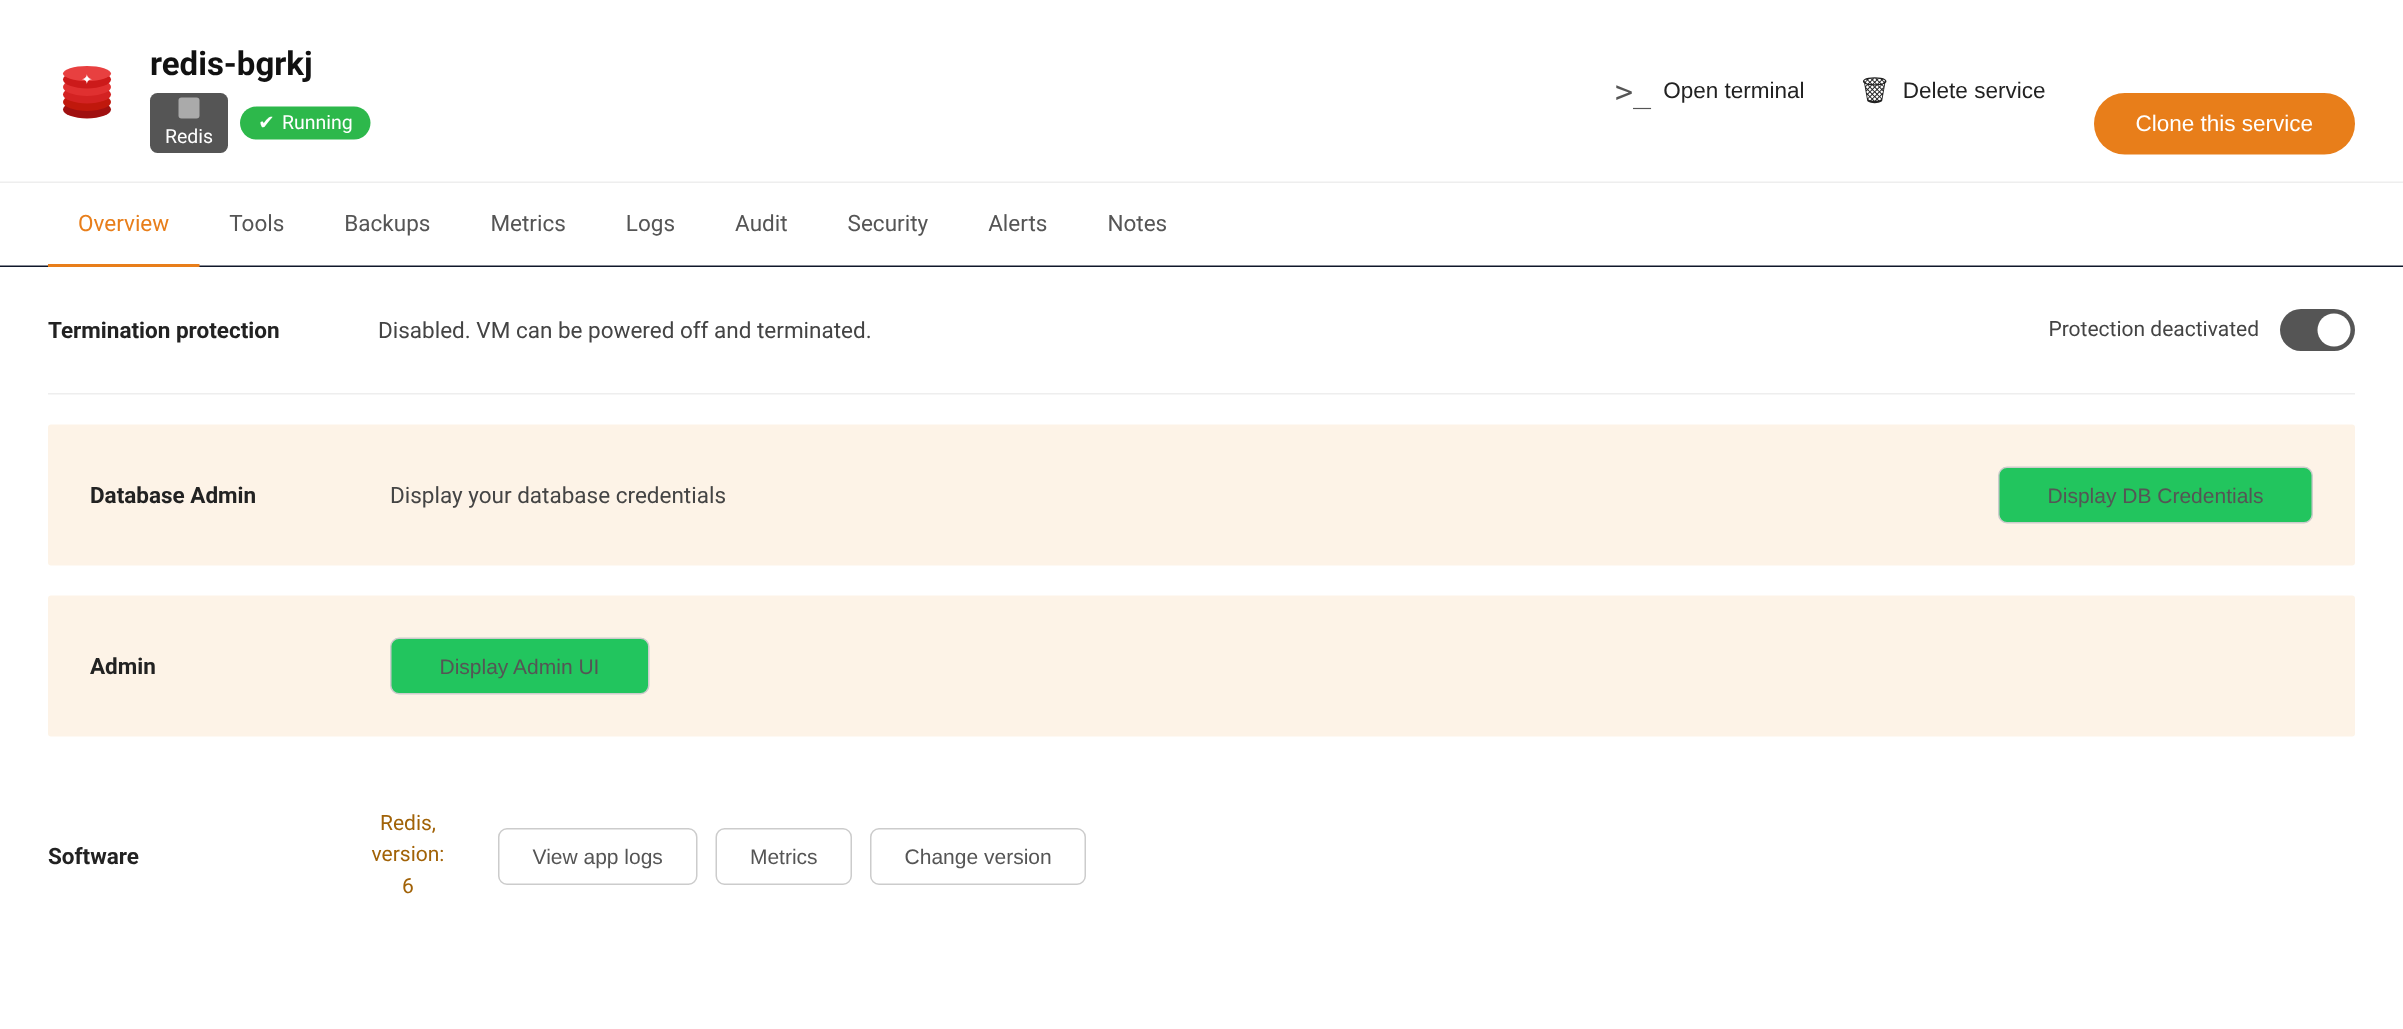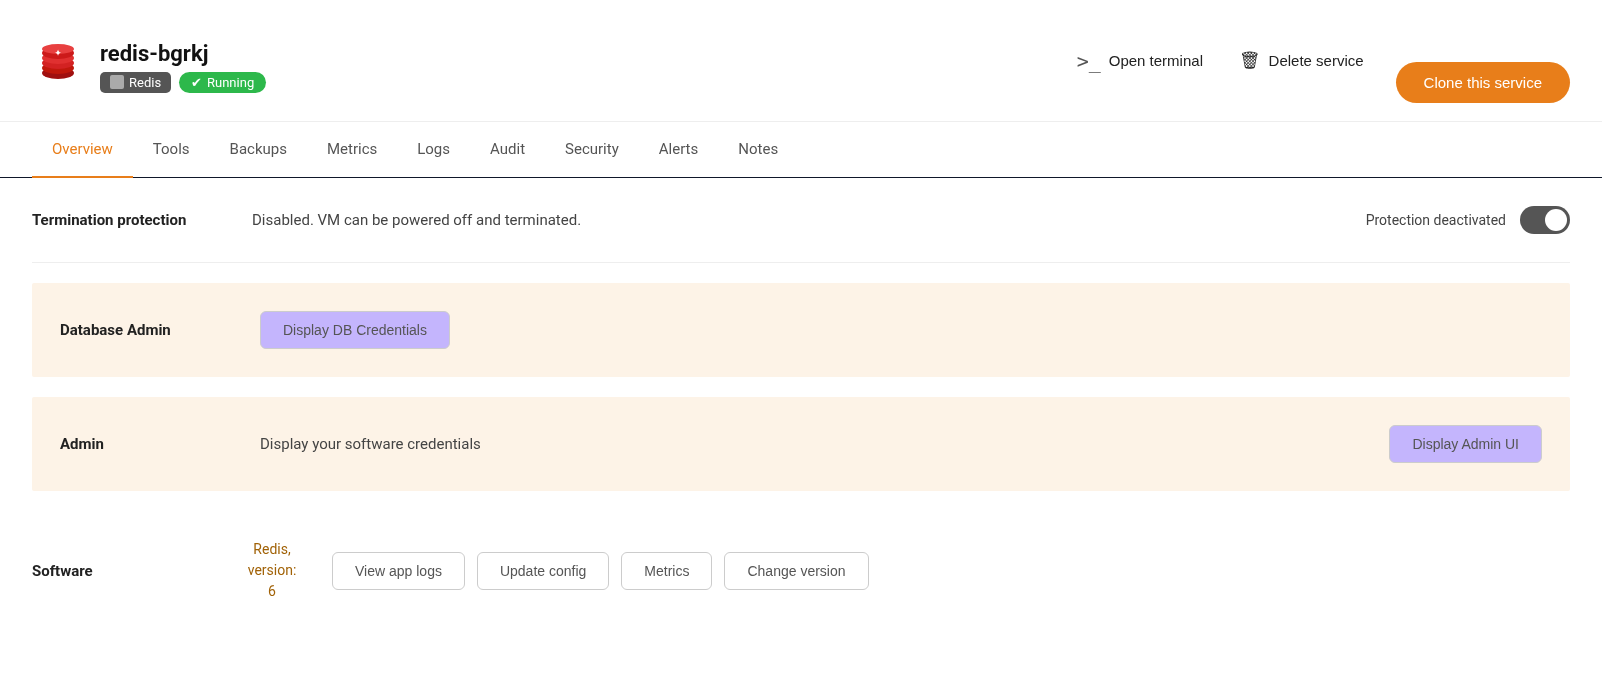--- a/index.html
+++ b/index.html
@@ -38,20 +38,21 @@
     }
     .badge-redis {
       background: #555;
       color: #fff;
       border-radius: 5px;
       padding: 3px 10px;
       font-size: 13px;
       display: flex;
       align-items: center;
       gap: 5px;
+      flex-direction: column;
     }
     .badge-running {
       background: #2db84b;
       color: #fff;
       border-radius: 20px;
       padding: 3px 12px;
       font-size: 13px;
       display: flex;
       align-items: center;
       gap: 5px;
@@ -172,24 +173,24 @@
       font-weight: 700;
       font-size: 15px;
       min-width: 180px;
     }
     .card-desc {
       flex: 1;
       color: #444;
       font-size: 15px;
     }
     .card-btn {
-      background: #c4b5fd;
+      background: #22c55e;
       border: 1px solid #ccc;
       border-radius: 6px;
-      padding: 10px 22px;
+      padding: 10px 32px;
       font-size: 14px;
       color: #555;
       cursor: pointer;
       white-space: nowrap;
     }
 
     
     .software-row {
       display: flex;
       align-items: center;
@@ -293,37 +294,36 @@
     <div class="termination-right">
       <span class="protection-label">Protection deactivated</span>
       <div class="toggle">
         <div class="toggle-knob"></div>
       </div>
     </div>
   </div>
 
   <div class="card">
     <div class="card-label">Database Admin</div>
+    <div class="card-desc">Display your database credentials</div>
     <button class="card-btn">Display DB Credentials</button>
   </div>
 
   <div class="card">
     <div class="card-label">Admin</div>
-    <div class="card-desc">Display your software credentials</div>
     <button class="card-btn">Display Admin UI</button>
   </div>
 
   <div class="software-row">
     <div class="software-label">Software</div>
     <div class="software-version">
       <span>Redis,</span><br>
       <span>version:</span><br>
       <span>6</span>
     </div>
     <div class="software-actions">
       <button class="sw-btn">View app logs</button>
-      <button class="sw-btn">Update config</button>
       <button class="sw-btn">Metrics</button>
       <button class="sw-btn">Change version</button>
     </div>
   </div>
 
 </div>
 
 </body></html>

